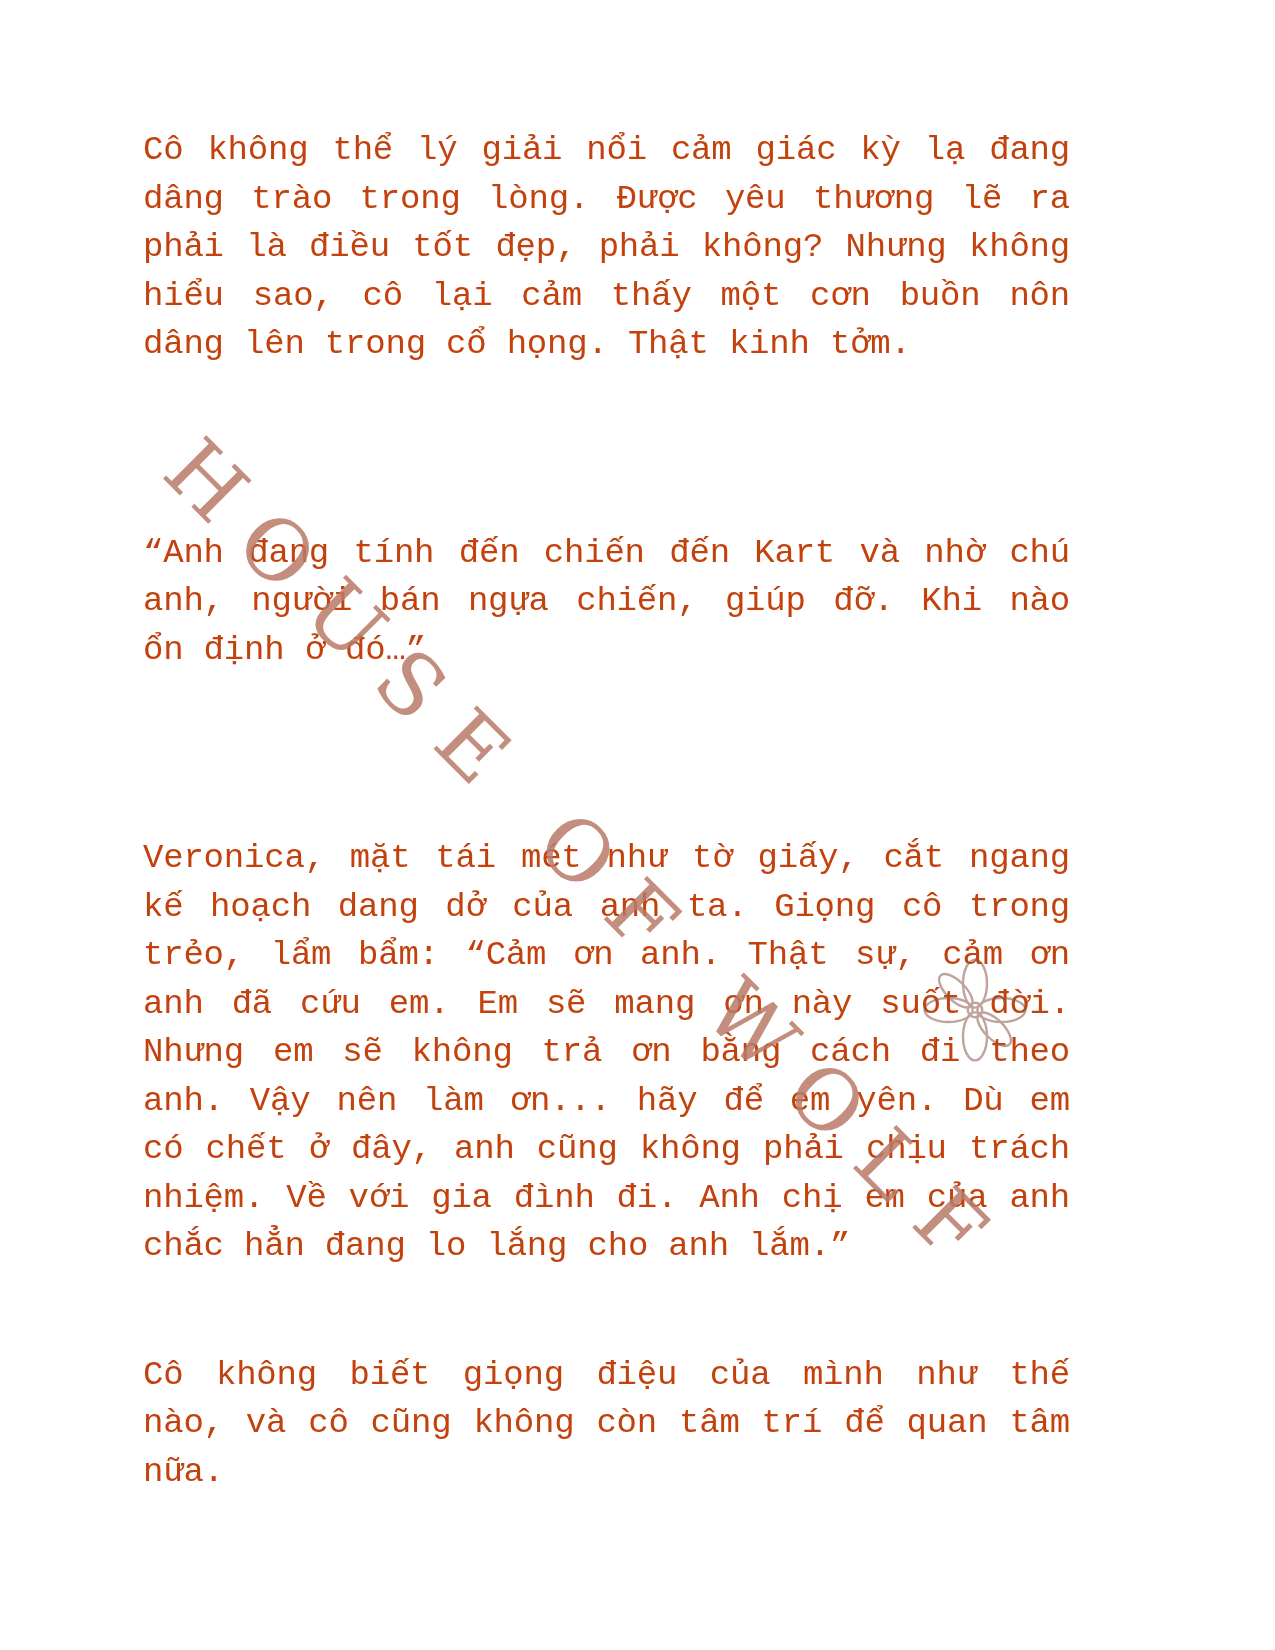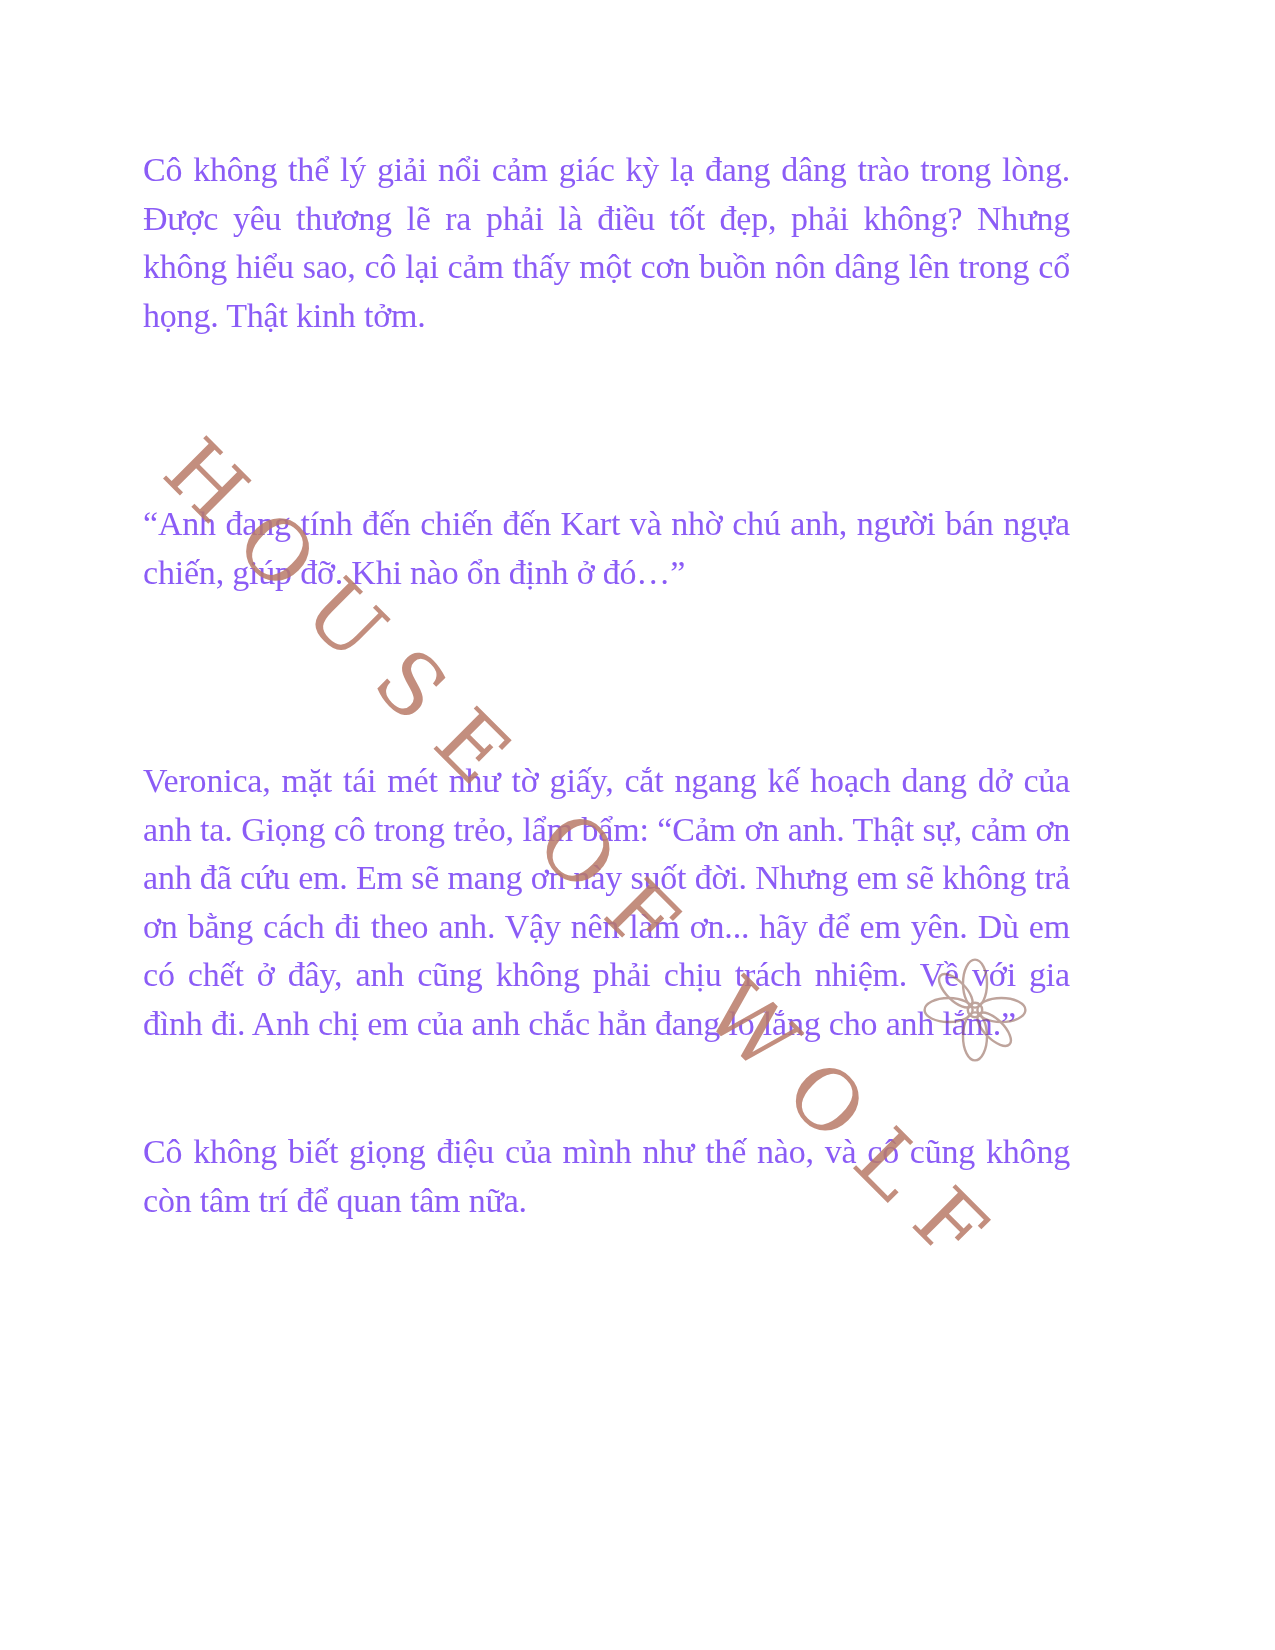--- a/index.html
+++ b/index.html
@@ -9,26 +9,26 @@
     }
     body {
       width: 1275px;
       height: 1650px;
       position: relative;
       overflow: hidden;
     }
     .page {
       position: absolute;
       left: 143px;
-      top: 146px;
+      top: 126px;
       width: 927px;
-      font-family: Liberation Serif, serif;
+      font-family: Liberation Mono, monospace;
       font-size: 34px;
       line-height: 48.5px;
-      color: #8b5cf6;
+      color: #c2410c;
       text-align: justify;
       letter-spacing: -0.2px;
     }
     .para {
       margin: 0;
     }
     .gap-lg { height: 80px; }
     .watermark {
       position: absolute;
       left: 215px;

